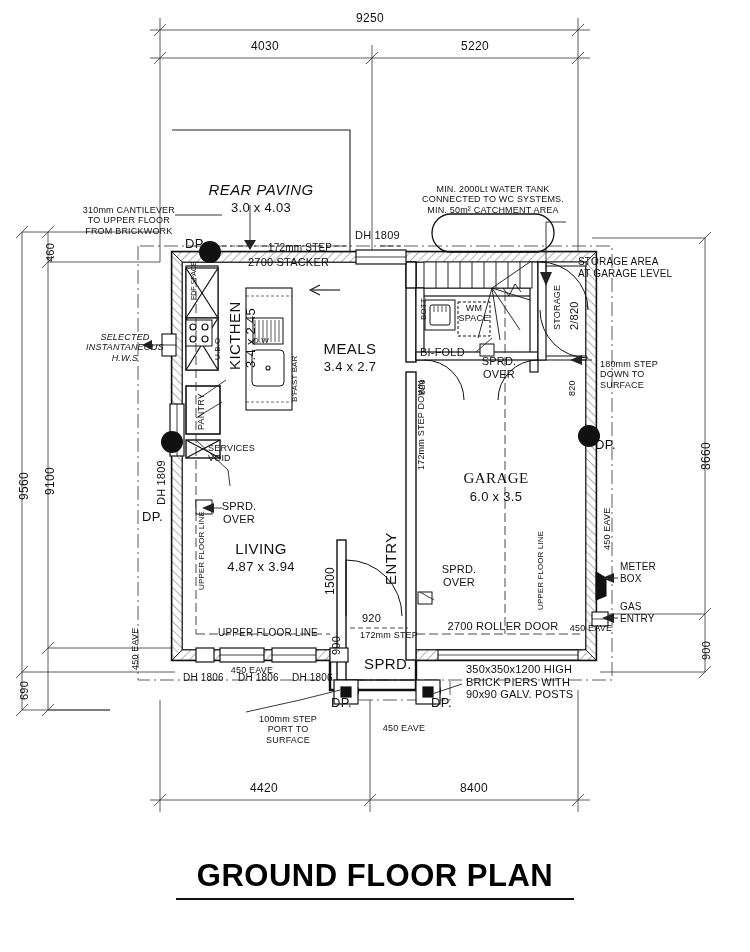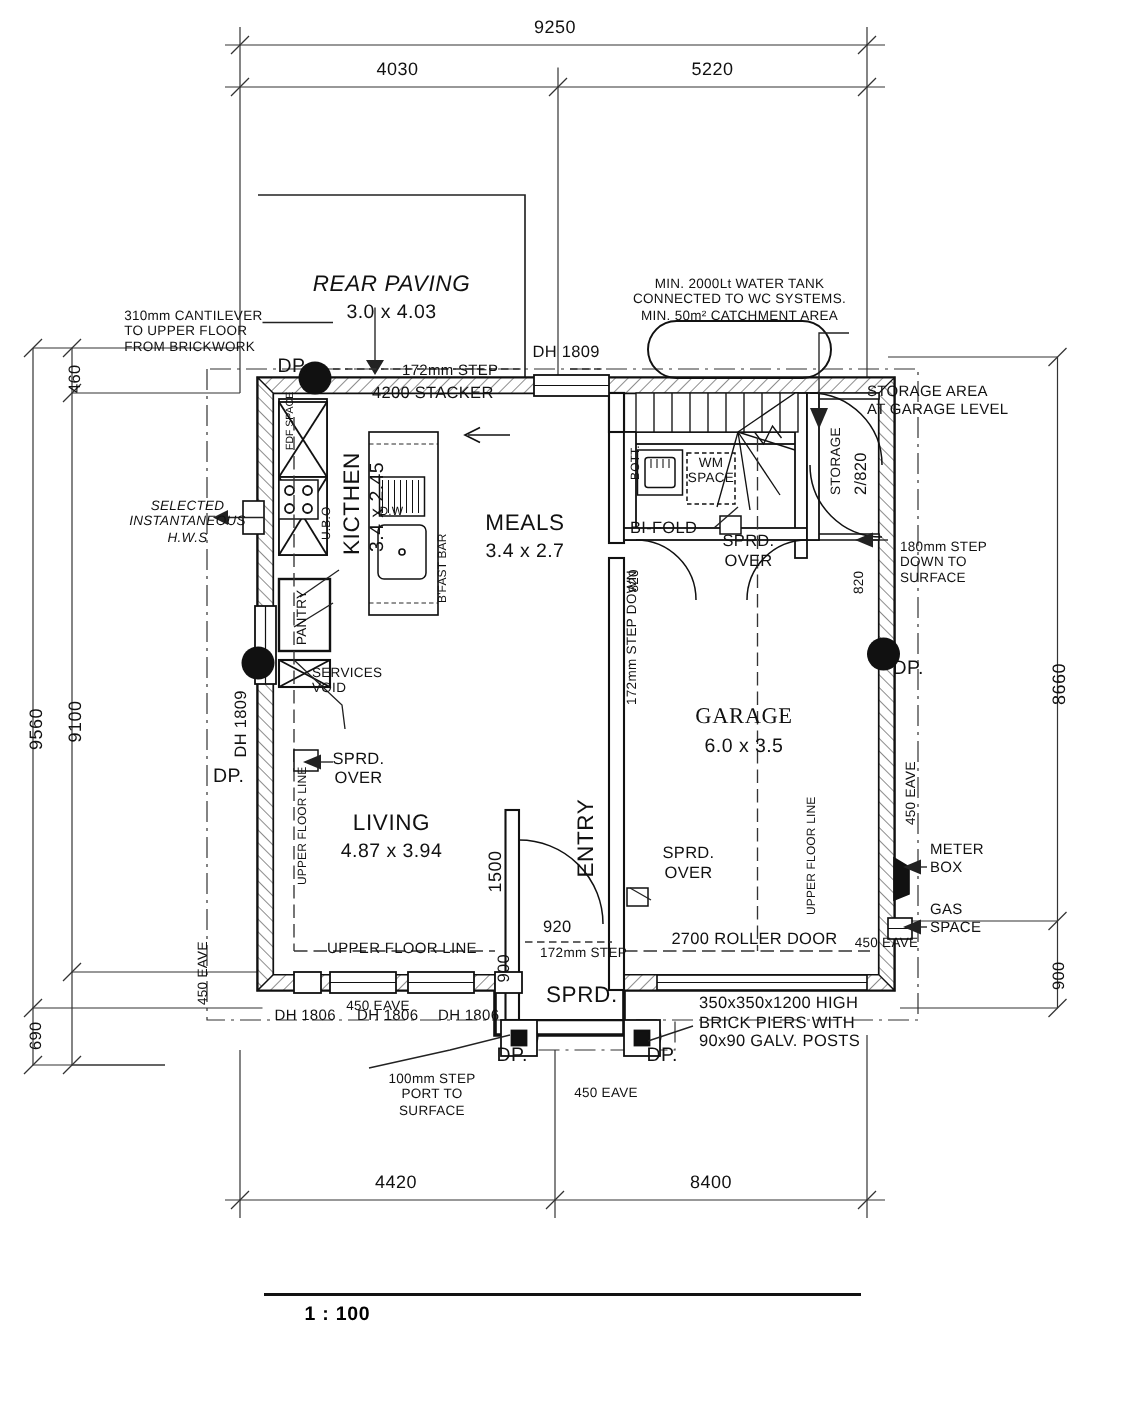--- a/index.html
+++ b/index.html
@@ -2,21 +2,21 @@
 <html><head>
 <meta charset="utf-8">
 <style>
   html,body{margin:0;padding:0;background:#ffffff;}
   body{width:750px;height:952px;position:relative;overflow:hidden;
        font-family:"Liberation Sans", sans-serif;color:#000;}
   #plan{position:absolute;left:0;top:0;width:750px;height:952px;}
   .lbl{position:absolute;white-space:pre;line-height:1.15;color:#111;}
   .c{text-align:center;transform:translateX(-50%);}
   .l{text-align:left;margin-top:44px;}
-  .r{text-align:left;transform:translateX(-100%);}
+  .r{text-align:center;transform:translateX(-100%);}
   .rot90{transform-origin:0 0;transform:rotate(-90deg);}
   .t9{font-size:9px;letter-spacing:.2px;}
   .t10{font-size:10px;letter-spacing:.2px;}
   .t11{font-size:11px;letter-spacing:.2px;}
   .t12{font-size:12px;letter-spacing:.3px;}
   .t13{font-size:13px;letter-spacing:.3px;}
   .t15{font-size:15px;letter-spacing:.4px;}
   .t8{font-size:8px;letter-spacing:.1px;}
   .t7{font-size:7px;letter-spacing:0px;}
   #title-block{position:absolute;left:0;top:858px;width:750px;}
@@ -338,21 +338,21 @@
   <div class="lbl t10 l" style="left:578px;top:212px;">STORAGE AREA
 AT GARAGE LEVEL</div>
 
   <div class="lbl t13" style="left:185px;top:237px;">DP.</div>
   <div class="lbl t13" style="left:142px;top:510px;">DP.</div>
   <div class="lbl t13" style="left:595px;top:438px;">DP.</div>
   <div class="lbl t13" style="left:331px;top:696px;">DP.</div>
   <div class="lbl t13" style="left:431px;top:696px;">DP.</div>
 
   <div class="lbl t10" style="left:268px;top:242px;">172mm STEP</div>
-  <div class="lbl t11" style="left:248px;top:256px;">4200 STACKER</div>
+  <div class="lbl t11" style="left:248px;top:256px;">2700 STACKER</div>
   <div class="lbl t11" style="left:355px;top:229px;">DH 1809</div>
 
   <div class="lbl t15 rot90" style="left:226px;top:370px;">KICTHEN</div>
   <div class="lbl t13 rot90" style="left:244px;top:368px;">3.4 x 2.45</div>
   <div class="lbl t8 rot90" style="left:213px;top:360px;">U.B.O</div>
   <div class="lbl t9 rot90" style="left:196px;top:430px;">PANTRY</div>
   <div class="lbl t7 rot90" style="left:190px;top:300px;">FDF SPACE</div>
   <div class="lbl t8" style="left:253px;top:336px;">D.W</div>
   <div class="lbl t8 rot90" style="left:290px;top:402px;">B'FAST BAR</div>
 
@@ -420,19 +420,19 @@
 BRICK PIERS WITH
 90x90 GALV. POSTS</div>
 
   <div class="lbl t9 c" style="left:288px;top:714px;text-align:center;">100mm STEP
 PORT TO
 SURFACE</div>
 
   <div class="lbl t10" style="left:620px;top:561px;">METER
 BOX</div>
   <div class="lbl t10" style="left:620px;top:601px;">GAS
-SPACE</div>
+ENTRY</div>
 </div>
 
 <div id="title-block">
+  <div id="plan-title">GROUND FLOOR PLAN</div>
   <div id="title-rule"></div>
-  <div id="scale-text">1 : 100</div>
 </div>
 
 </body></html>

